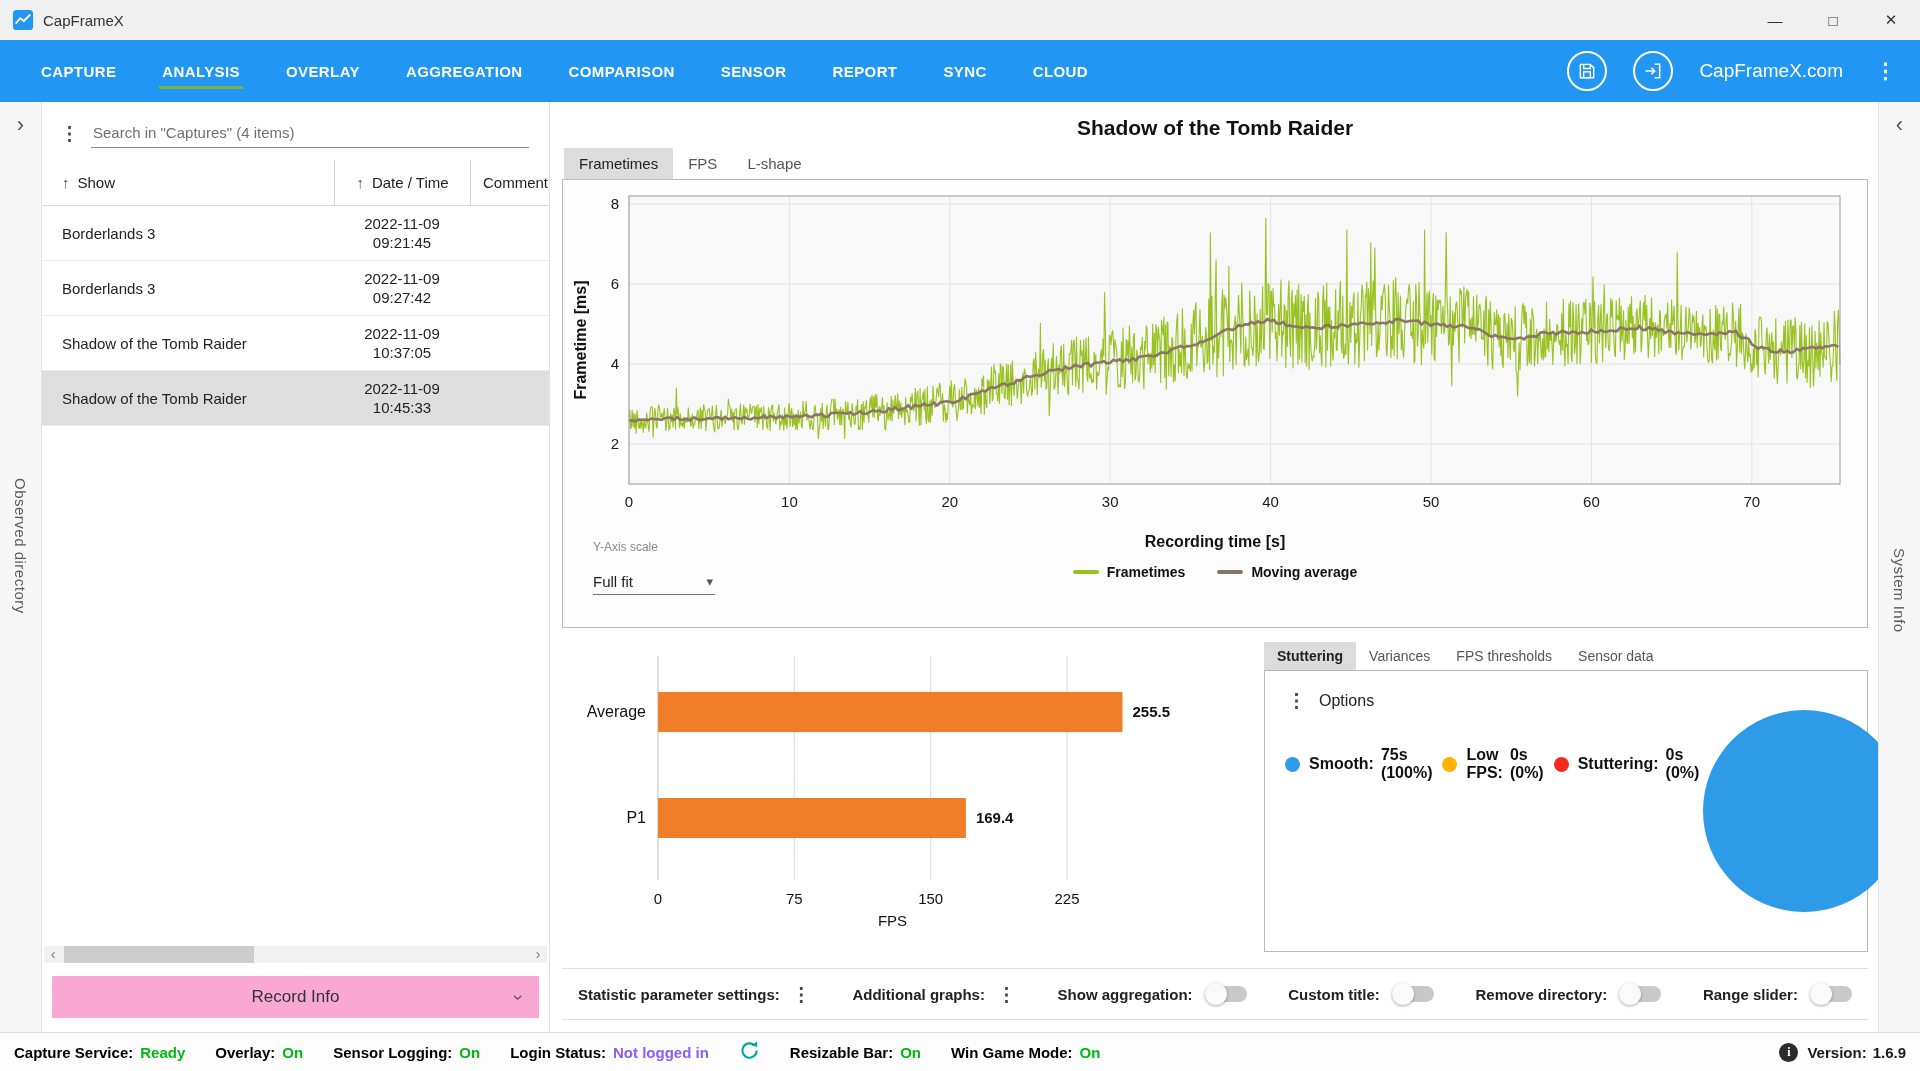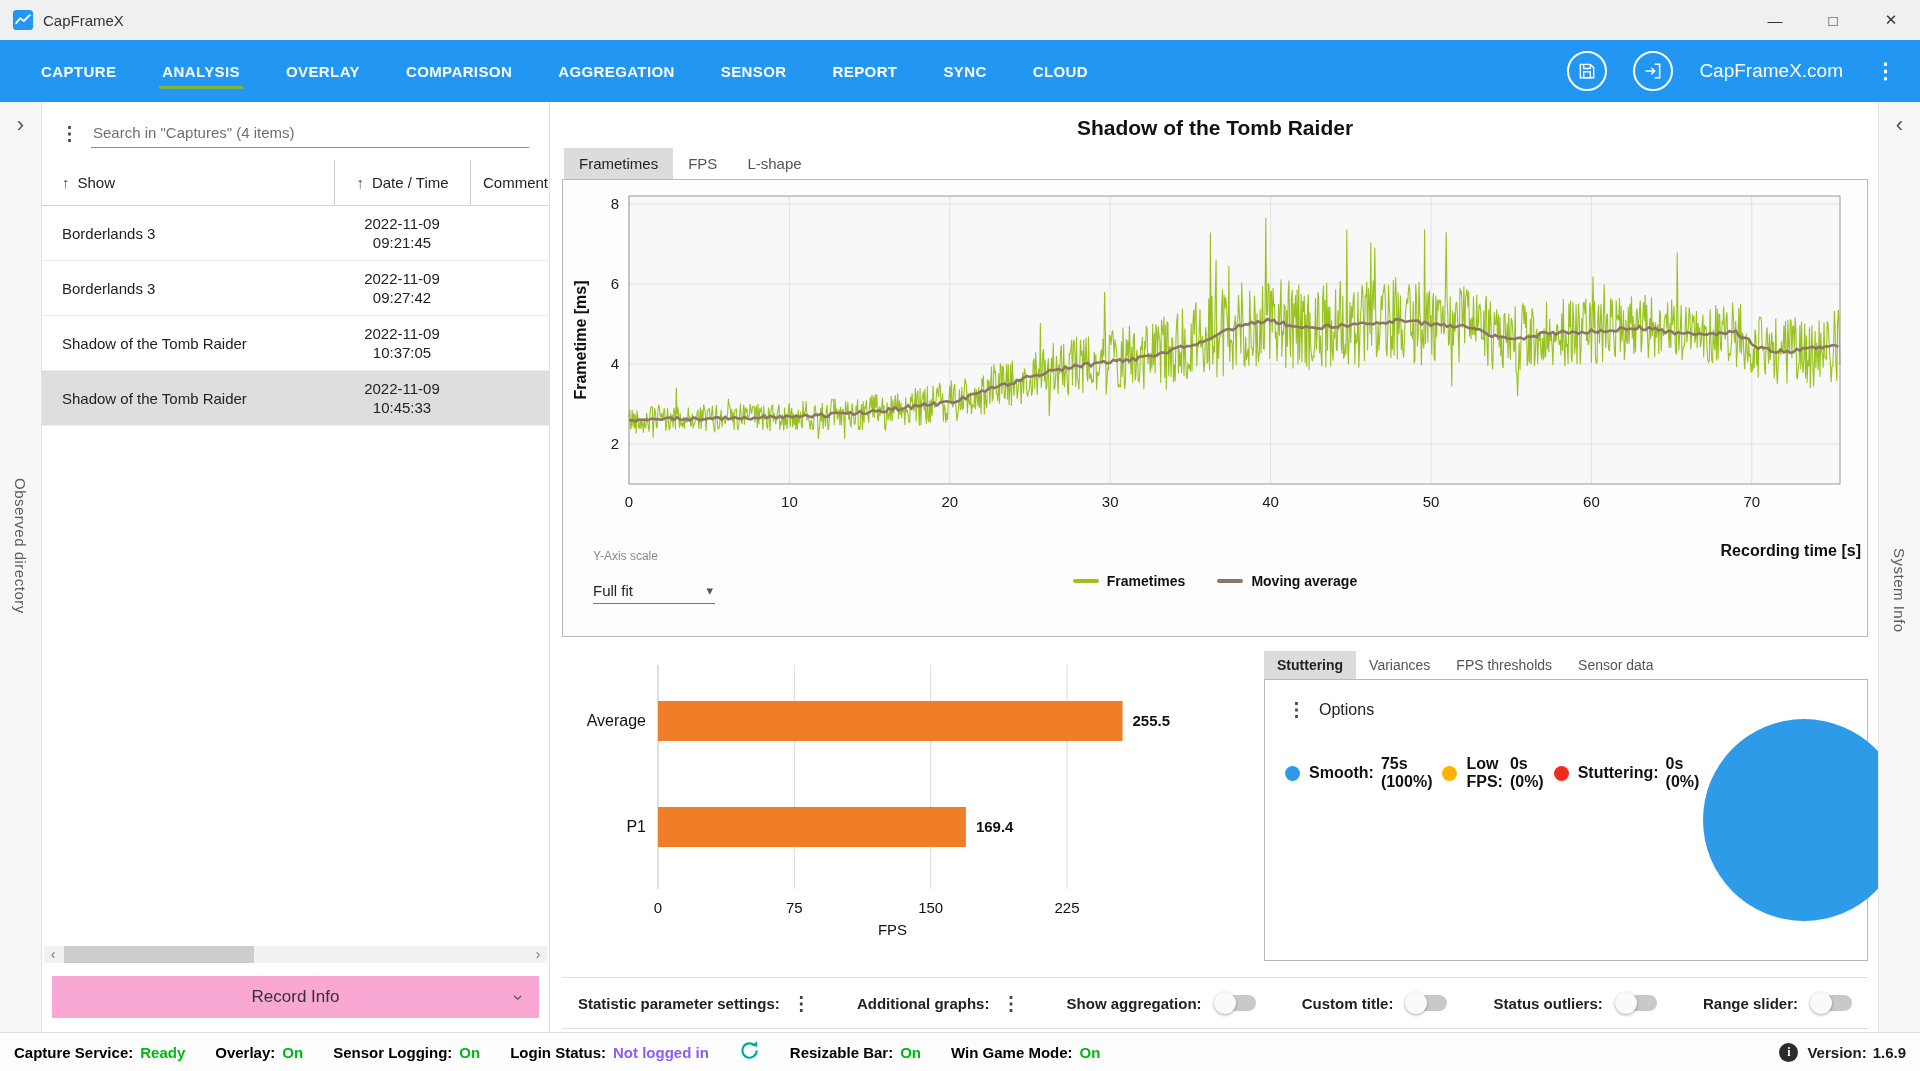--- a/index.html
+++ b/index.html
@@ -61,21 +61,21 @@
 .main-title{text-align:center;font-size:21px;font-weight:bold;color:#111;margin:2px 0 8px}
 .chart-tabs{display:flex;margin-left:2px}
 .chart-tab{padding:7px 15px;font-size:15px;color:#555}
 .chart-tab.active{background:#dcdcdc;color:#222}
 .chart-box{border:1px solid #b9b9b9;padding:8px 6px 8px 6px;background:#fdfdfd}
 .chart-bottom{position:relative;height:86px}
 .yscale{position:absolute;left:24px;top:7px}
 .yscale-label{font-size:12px;color:#8a8a8a}
 .yscale-select{width:122px;border-bottom:1px solid #777;padding:5px 2px 4px 0;display:flex;justify-content:space-between;align-items:center;font-size:15px;color:#222;margin-top:14px}
 .caret{color:#555;font-size:13px}
-.xlabel{text-align:right;font-size:16px;font-weight:bold;color:#111;margin-top:20px}
+.xlabel{text-align:center;font-size:16px;font-weight:bold;color:#111;margin-top:11px}
 .legend{display:flex;justify-content:center;gap:32px;margin-top:13px;font-size:14px;font-weight:bold;color:#111}
 .legend-item{display:flex;align-items:center}
 .sw{width:26px;height:4px;border-radius:2px;display:inline-block;margin-right:8px}
 
 .bottom-sec{display:flex;margin-top:14px;gap:12px;min-height:0}
 .bar-wrap{flex:0 0 auto}
 .right-panel{flex:1;display:flex;flex-direction:column;min-width:0}
 .rp-tabs{display:flex;font-size:14px;color:#555}
 .rp-tab{padding:6px 13px}
 .rp-tab.active{background:#dcdcdc;color:#222;font-weight:bold}
@@ -123,22 +123,22 @@
     <span class="tb-spacer"></span>
     <span class="tb-btn">—</span>
     <span class="tb-btn">□</span>
     <span class="tb-btn">✕</span>
   </div>
 
   <div class="navbar">
     <div class="nav-tab">CAPTURE</div>
     <div class="nav-tab active">ANALYSIS</div>
     <div class="nav-tab">OVERLAY</div>
+    <div class="nav-tab">AGGREGATION</div>
     <div class="nav-tab">COMPARISON</div>
-    <div class="nav-tab">AGGREGATION</div>
     <div class="nav-tab">SENSOR</div>
     <div class="nav-tab">REPORT</div>
     <div class="nav-tab">SYNC</div>
     <div class="nav-tab">CLOUD</div>
     <div class="nav-right">
       <div class="nav-circle">
         <svg width="20" height="20" viewBox="0 0 24 24" fill="none" stroke="#fff" stroke-width="1.7">
           <path d="M4 4 h12 l4 4 v12 h-16 z"></path>
             <path d="M8 4 v5 h8 v-5"></path>
             <rect x="8" y="13" width="8" height="7"></rect>
@@ -359,21 +359,21 @@
               <span class="knob"></span>
             </span>
         </div>
         <div class="ctl-group">
           <span>Custom title:</span>
           <span class="toggle" id="tg1">
               <span class="knob"></span>
             </span>
         </div>
         <div class="ctl-group">
-          <span>Status outliers:</span>
+          <span>Remove directory:</span>
           <span class="toggle" id="tg2">
               <span class="knob"></span>
             </span>
         </div>
         <div class="ctl-group">
           <span>Range slider:</span>
           <span class="toggle" id="tg3">
               <span class="knob"></span>
             </span>
         </div>

